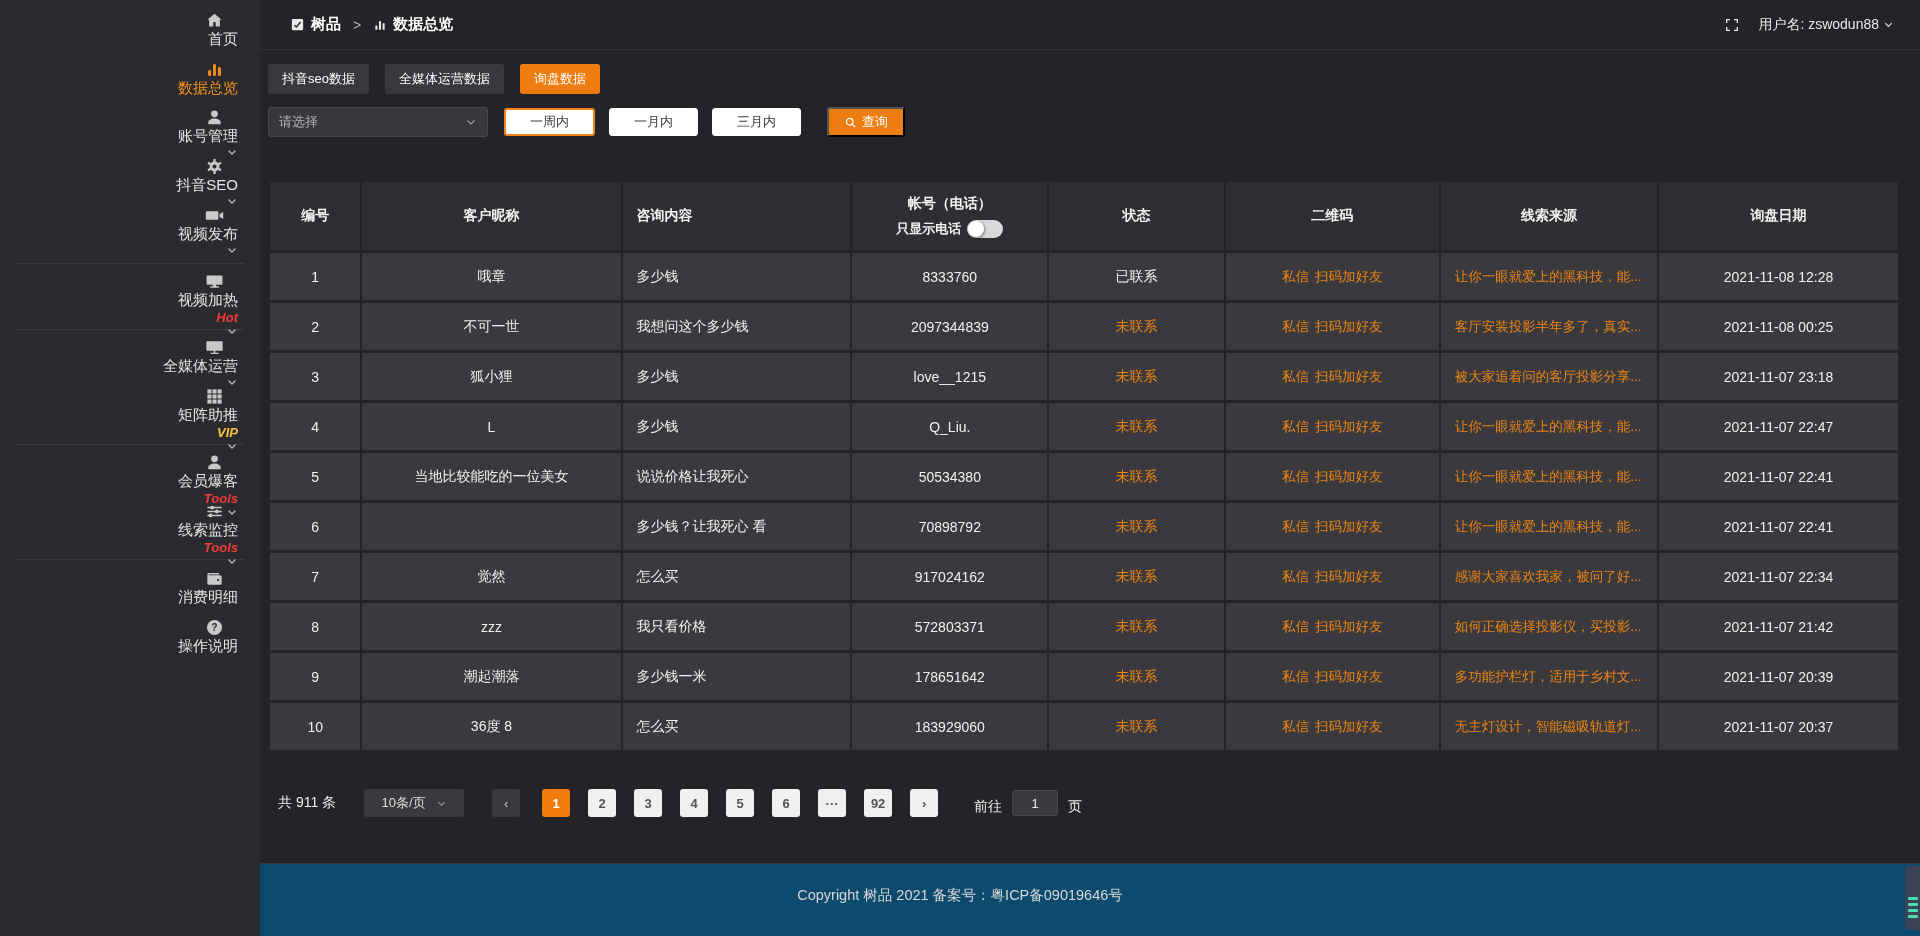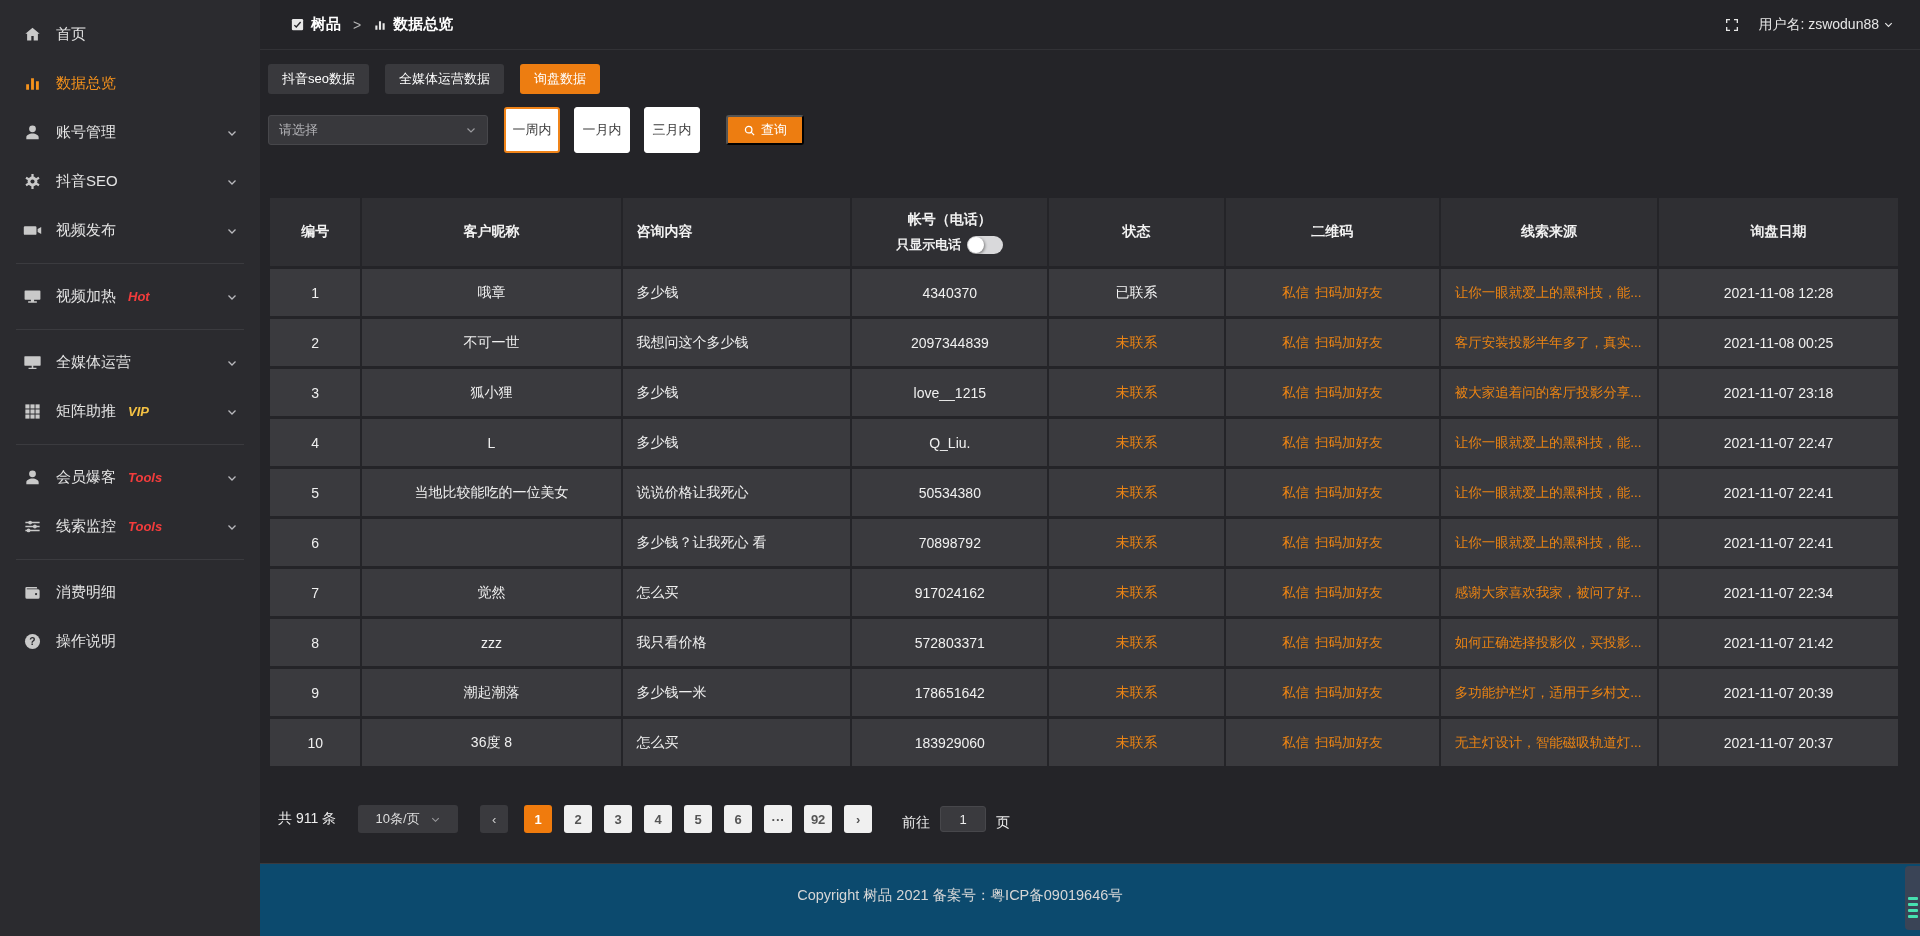--- a/index.html
+++ b/index.html
@@ -6,21 +6,21 @@
   html,body { width:1920px; height:936px; overflow:hidden; }
   body { background:#242428; color:#e8e8e8; font-family:"Liberation Sans","DejaVu Sans",sans-serif; }
   .app { display:flex; height:100%; }
 
   
   .sidebar { width:260px; flex-shrink:0; background:#2b2b2f; }
   .logo { height:64px; position:relative; }
   .logo-arc { position:absolute; top:5px; left:26px; }
   .logo-text { position:absolute; left:26px; top:20px; font-size:30px; font-weight:800; color:#fff; line-height:1; white-space:nowrap; }
   .menu { padding-top:10px; }
-  .mi { height:49px; display:flex; align-items:center; padding:0 22px; cursor:pointer; font-size:15px; color:#e3e3e3; }
+  .mi { height:49px; display:flex; align-items:flex-end; padding:0 22px; cursor:pointer; font-size:15px; color:#e3e3e3;flex-direction:column; }
   .mi .ic { width:20px; height:20px; margin-right:14px; display:flex; align-items:center; justify-content:center; color:#c9c9c9; }
   .mi .ic svg { width:19px; height:19px; }
   .mi.active { color:#f5921c; }
   .mi.active .ic { color:#f5921c; }
   .badge { margin-left:12px; font-size:13px; font-style:italic; font-weight:bold; }
   .badge.red { color:#f23c3c; }
   .badge.gold { color:#f6c344; }
   .arr { margin-left:auto; color:#b9b9bd; display:flex; }
   .sep { height:1px; background:#3b3b3f; margin:8px 16px; }
 
@@ -37,37 +37,37 @@
   .content { flex:1; padding:0 20px 0 8px; }
 
   .tabs { margin-top:14px; display:flex; gap:16px; }
   .tab { height:30px; padding:0 14px; background:#39393d; color:#fff; font-size:13px; display:flex; align-items:center; border-radius:3px; cursor:pointer; }
   .tab.active { background:#ed7d11; }
 
   .filter { margin-top:13px; display:flex; align-items:center; }
   .select { width:220px; height:30px; background:#38383c; border:1px solid #47474b; border-radius:3px; display:flex; align-items:center; padding:0 10px; color:#b3b3b7; font-size:13px; cursor:pointer; }
   .select .sarr { margin-left:auto; display:flex; color:#9a9a9e; }
   .datebtns { display:flex; gap:14px; margin-left:16px; }
-  .dbtn { min-width:56px; height:46px; background:#fff; color:#3a3a3a; border-radius:3px; font-size:13px; display:flex; align-items:center; justify-content:center; cursor:pointer; border:1px solid #fff; padding:0 6px; }
+  .dbtn { min-width:56px; height:28px; background:#fff; color:#3a3a3a; border-radius:3px; font-size:13px; display:flex; align-items:center; justify-content:center; cursor:pointer; border:1px solid #fff; padding:0 24px; }
   .dbtn.sel { border:2px solid #f08419; }
   .qbtn { margin-left:26px; height:30px; padding:12px 15px; background:#ed7d11; color:#fff; border-radius:3px; font-size:13px; display:flex; align-items:center; gap:5px; cursor:pointer; }
 
   table { width:100%; table-layout:fixed; border-collapse:separate; border-spacing:2px 3px; margin-top:42px; }
   th { background:#2f2f33; height:68px; font-size:14px; font-weight:bold; color:#f2f2f2; text-align:center; }
   td { background:#3a3a3e; height:47px; font-size:14px; color:#f0f0f0; text-align:center; overflow:hidden; white-space:nowrap; text-overflow:ellipsis; }
   .al { text-align:left; padding-left:14px; }
   .olink { color:#ec8413; text-decoration:none; font-size:13.5px; cursor:pointer; }
   .status.contacted { color:#f5f5f5; }
   .status.uncontacted { color:#ec8413; }
   .qr-links a { margin:0 3px; }
   .thead-sub { display:flex; align-items:flex-start; justify-content:center; gap:6px; margin-top:7px; font-size:13px; }
   .switch { width:36px; height:18px; border-radius:9px; background:#d9d9db; position:relative; cursor:pointer; display:inline-block; }
   .switch::after { content:""; position:absolute; left:1px; top:1px; width:16px; height:16px; border-radius:50%; background:#fff; box-shadow:1px 1px 3px rgba(0,0,0,.45); }
 
-  .pager { margin-top:30px; display:flex; align-items:center; padding-left:10px; font-size:14px; color:#eee; gap:12px; }
+  .pager { margin-top:30px; display:flex; align-items:center; padding-left:10px; font-size:14px; color:#eee; gap:18px; }
   .psize { width:100px; height:28px; background:#3a3a3e; border-radius:3px; display:flex; align-items:center; justify-content:center; gap:10px; font-size:13px; color:#ddd; margin:6px 10px; cursor:pointer; }
   .psize svg { color:#9a9a9e; }
   .pbtn { min-width:28px; height:28px; border-radius:3px; display:flex; align-items:center; justify-content:center; font-size:13px; border:none; cursor:pointer; padding:0 6px; font-family:inherit; }
   .pbtn.dark { background:#3a3a3e; color:#ccc; margin-right:4px; }
   .pbtn.light { background:#f0f0f0; color:#555; font-weight:bold; }
   .pbtn.active { background:#f07b0d; color:#fff; }
   .goto { display:flex; align-items:flex-end; gap:10px; margin-left:18px; }
   .goto input { width:46px; height:26px; background:#3a3a3e; border:1px solid #47474b; border-radius:3px; color:#eee; text-align:center; font-size:13px; font-family:inherit; }
 
   .footer { height:73px; flex-shrink:0; background:#0c4a6e; border-top:1px solid #3a3a3e; display:flex; justify-content:center; padding-top:22px; font-size:14.5px; color:#d6d6d6; }
@@ -365,21 +365,21 @@
             <th>线索来源</th>
             <th>询盘日期</th>
           </tr>
         </thead>
         <tbody>
 
             <tr>
               <td>1</td>
               <td>哦章</td>
               <td class="al">多少钱</td>
-              <td>4340370</td>
+              <td>8333760</td>
               <td><span class="status contacted">已联系</span></td>
               <td class="qr-links">
                 <a class="olink">私信</a><a class="olink">扫码加好友</a>
               </td>
               <td class="al"><a class="olink">让你一眼就爱上的黑科技，能...</a></td>
               <td>2021-11-08 12:28</td>
             </tr>
 
             <tr>
               <td>2</td>

